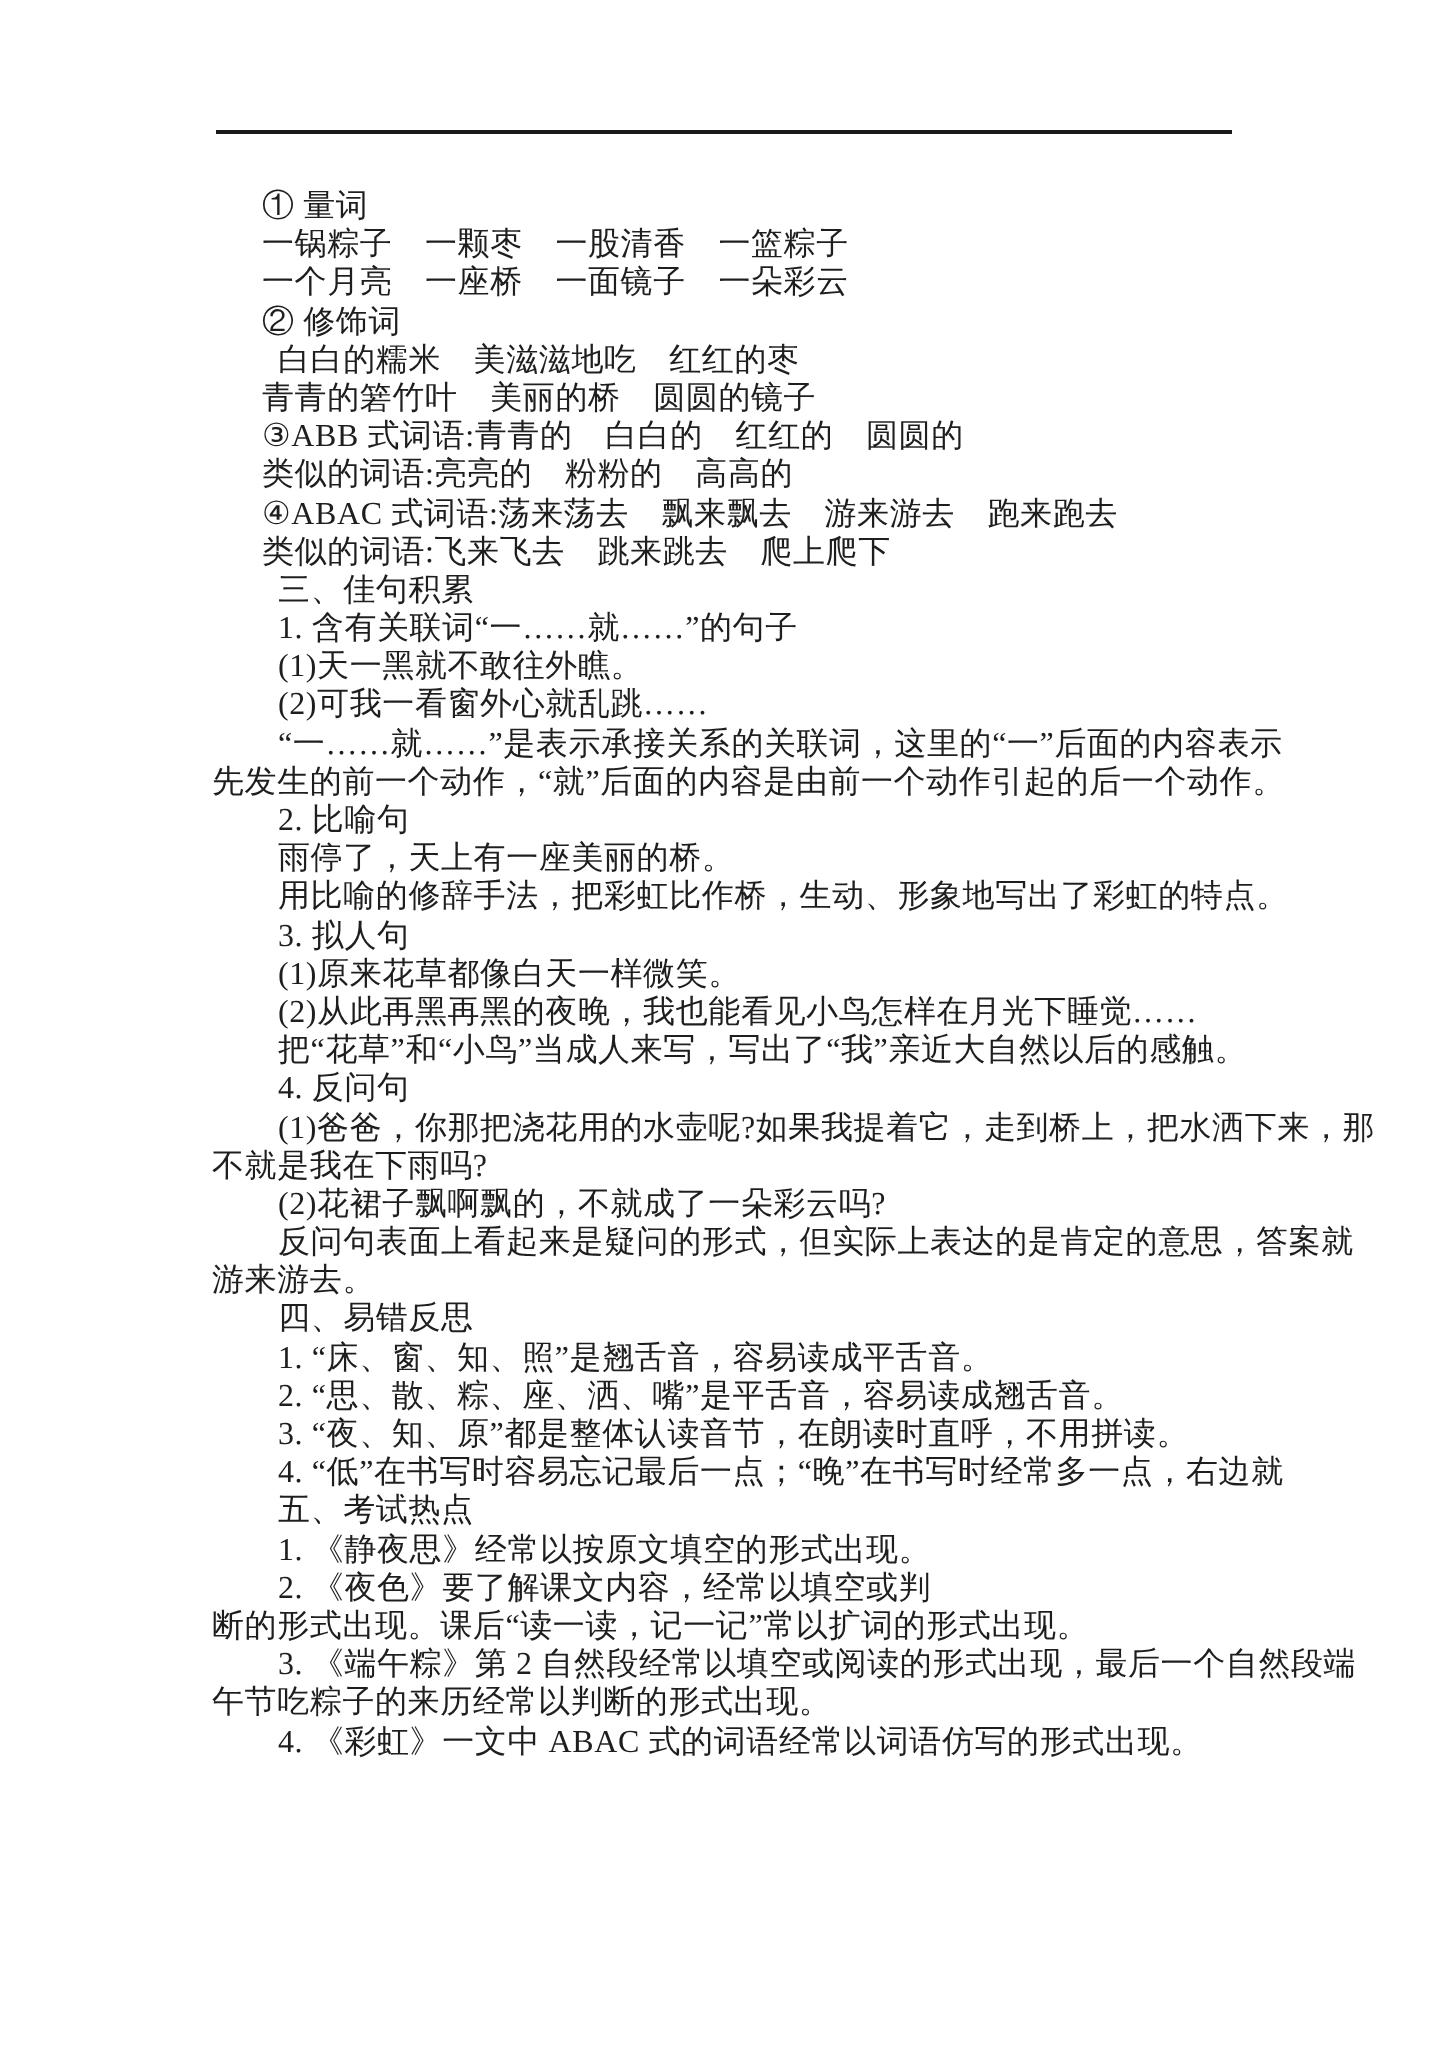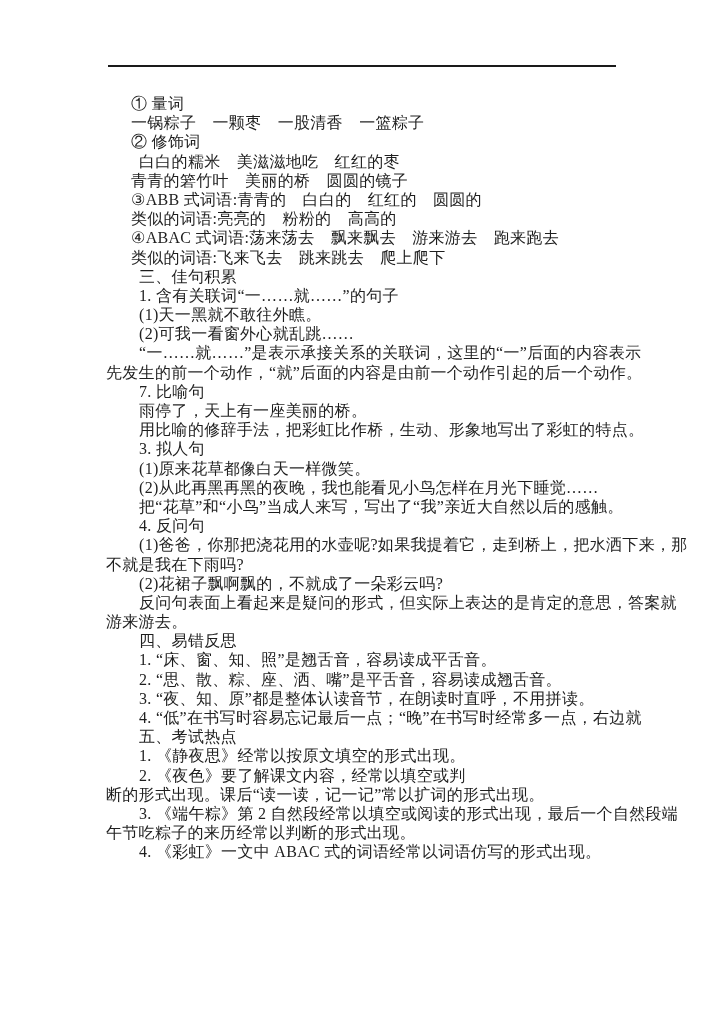--- a/index.html
+++ b/index.html
@@ -48,34 +48,35 @@
   .indent-para { padding-left: 33px; }
 </style>
 </head>
 <body>
 
 <div class="page">
   <div class="top-rule"></div>
   <div class="doc-body" id="doc-body">
       <div class="line indent-list">① 量词</div>
       <div class="line indent-list">一锅粽子　一颗枣　一股清香　一篮粽子</div>
+      <div class="line indent-list">一个月亮　一座桥　一面镜子　一朵彩云</div>
       <div class="line indent-list">② 修饰词</div>
       <div class="line indent-para">白白的糯米　美滋滋地吃　红红的枣</div>
       <div class="line indent-list">青青的箬竹叶　美丽的桥　圆圆的镜子</div>
       <div class="line indent-list">③ABB 式词语:青青的　白白的　红红的　圆圆的</div>
       <div class="line indent-list">类似的词语:亮亮的　粉粉的　高高的</div>
       <div class="line indent-list">④ABAC 式词语:荡来荡去　飘来飘去　游来游去　跑来跑去</div>
       <div class="line indent-list">类似的词语:飞来飞去　跳来跳去　爬上爬下</div>
       <div class="line indent-para">三、佳句积累</div>
       <div class="line indent-para">1. 含有关联词“一……就……”的句子</div>
       <div class="line indent-para">(1)天一黑就不敢往外瞧。</div>
       <div class="line indent-para">(2)可我一看窗外心就乱跳……</div>
       <div class="line indent-para">“一……就……”是表示承接关系的关联词，这里的“一”后面的内容表示</div>
       <div class="line indent-none">先发生的前一个动作，“就”后面的内容是由前一个动作引起的后一个动作。</div>
-      <div class="line indent-para">7. 比喻句</div>
+      <div class="line indent-para">2. 比喻句</div>
       <div class="line indent-para">雨停了，天上有一座美丽的桥。</div>
       <div class="line indent-para">用比喻的修辞手法，把彩虹比作桥，生动、形象地写出了彩虹的特点。</div>
       <div class="line indent-para">3. 拟人句</div>
       <div class="line indent-para">(1)原来花草都像白天一样微笑。</div>
       <div class="line indent-para">(2)从此再黑再黑的夜晚，我也能看见小鸟怎样在月光下睡觉……</div>
       <div class="line indent-para">把“花草”和“小鸟”当成人来写，写出了“我”亲近大自然以后的感触。</div>
       <div class="line indent-para">4. 反问句</div>
       <div class="line indent-para">(1)爸爸，你那把浇花用的水壶呢?如果我提着它，走到桥上，把水洒下来，那</div>
       <div class="line indent-none">不就是我在下雨吗?</div>
       <div class="line indent-para">(2)花裙子飘啊飘的，不就成了一朵彩云吗?</div>

